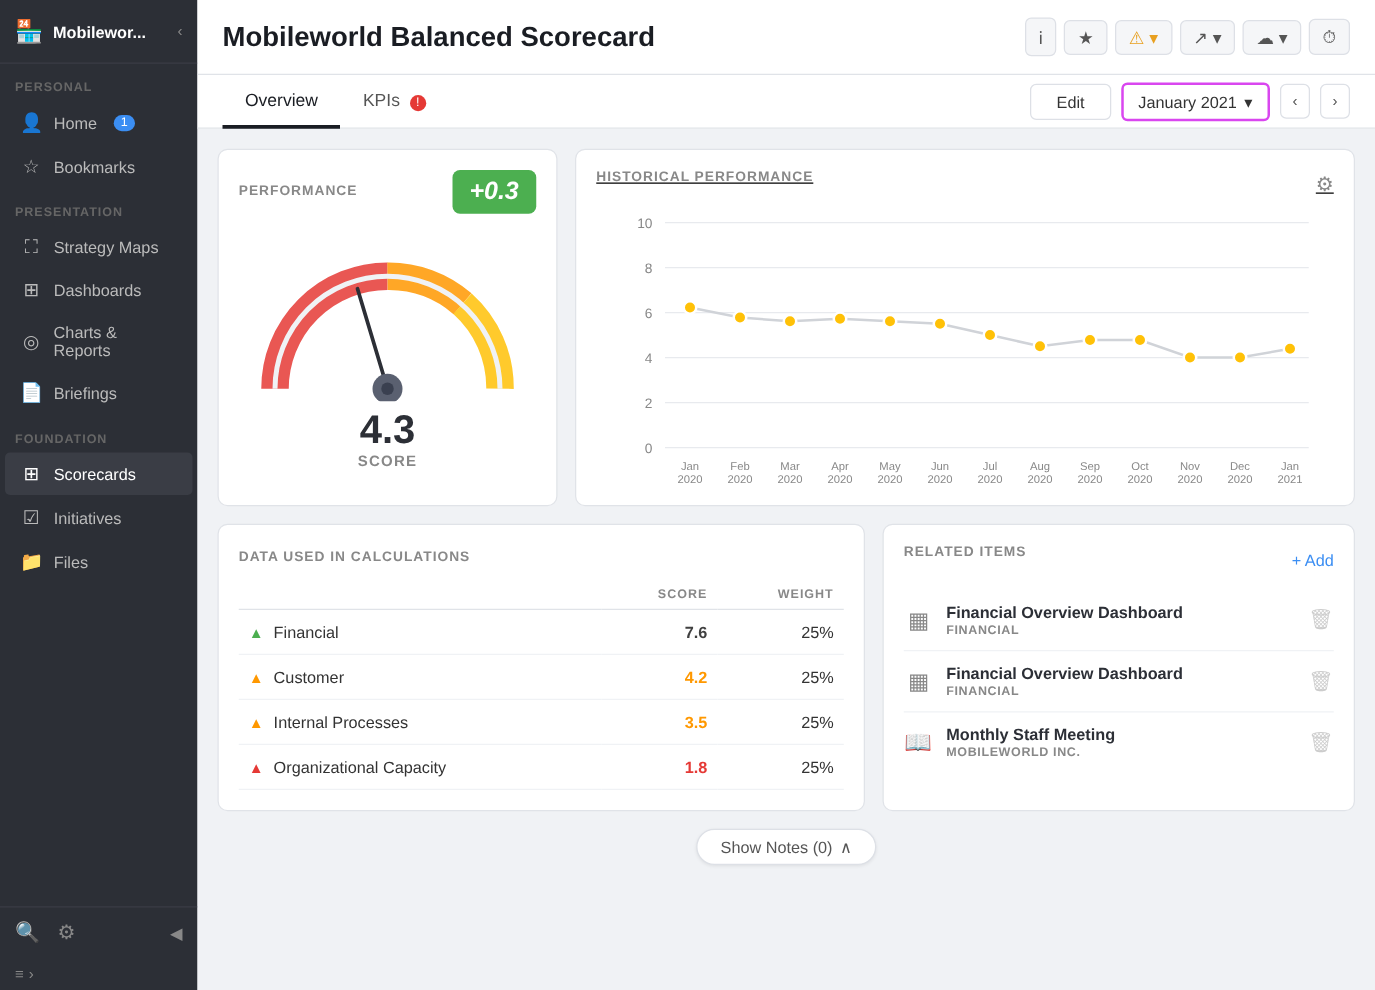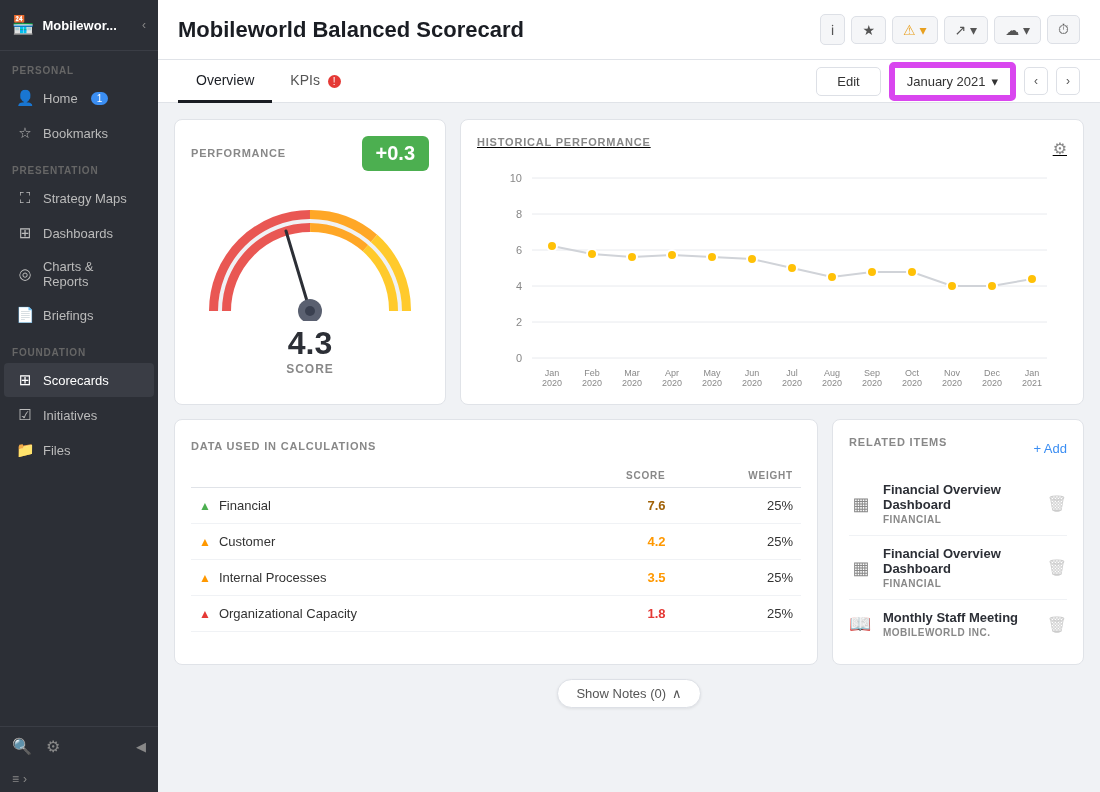--- a/index.html
+++ b/index.html
@@ -31,33 +31,33 @@
     .header-btn { background: #f5f6f8; border: 1px solid #dde0e6; border-radius: 5px; padding: 5px 10px; cursor: pointer; color: #555; font-size: 14px; display: flex; align-items: center; gap: 4px; }
     .header-btn.warning { color: #e8a020; }
 
     
     .tabs-bar { background: #fff; padding: 0 20px; display: flex; align-items: center; border-bottom: 1px solid #e0e3e8; }
     .tab { padding: 12px 18px; font-size: 14px; font-weight: 500; color: #555; cursor: pointer; border-bottom: 3px solid transparent; margin-bottom: -1px; }
     .tab.active { color: #1a1d23; border-bottom-color: #1a1d23; }
     .tab-badge { background: #e53935; color: #fff; border-radius: 10px; font-size: 10px; padding: 1px 5px; margin-left: 4px; }
     .tabs-right { margin-left: auto; display: flex; align-items: center; gap: 8px; }
     .edit-btn { background: #fff; border: 1px solid #dde0e6; border-radius: 5px; padding: 6px 20px; font-size: 13px; font-weight: 500; cursor: pointer; color: #333; }
-    .date-selector { background: #fff; border: 6px solid #d946ef; border-radius: 5px; padding: 6px 12px; font-size: 13px; font-weight: 500; cursor: pointer; color: #333; display: flex; align-items: center; gap: 6px; }
+    .date-selector { background: #fff; border: 2px solid #d946ef; border-radius: 5px; padding: 6px 12px; font-size: 13px; font-weight: 500; cursor: pointer; color: #333; display: flex; align-items: center; gap: 6px; }
     .nav-btn { background: #fff; border: 1px solid #dde0e6; border-radius: 5px; padding: 6px 9px; font-size: 12px; cursor: pointer; color: #555; }
 
     
     .content { flex: 1; padding: 16px; overflow-y: auto; display: flex; flex-direction: column; gap: 14px; }
 
     
     .top-row { display: flex; gap: 14px; }
 
     
     .perf-card { background: #fff; border-radius: 8px; border: 1px solid #e0e3e8; padding: 16px; width: 272px; flex-shrink: 0; }
     .card-title { font-size: 11px; font-weight: 700; color: #888; letter-spacing: 0.8px; text-transform: uppercase; margin-bottom: 12px; }
-    .score-badge { background: #4caf50; color: #fff; border-radius: 6px; padding: 6px 14px; font-size: 20px; font-weight: 700; display: inline-block; margin-bottom: 10px; float: right; }
+    .score-badge { background: #4caf50; color: #fff; border-radius: 6px; padding: 6px 14px; font-size: 20px; font-weight: 700; display: inline-block; margin-bottom: 10px; float: right; font-style: italic; }
 
     
     .gauge-container { display: flex; flex-direction: column; align-items: center; margin-top: 20px; }
     .gauge-svg { width: 220px; height: 120px; }
     .score-value { font-size: 32px; font-weight: 700; color: #2c2f36; text-align: center; margin-top: 4px; }
     .score-label { font-size: 12px; font-weight: 600; color: #888; text-align: center; letter-spacing: 1px; }
 
     
     .hist-card { background: #fff; border-radius: 8px; border: 1px solid #e0e3e8; padding: 16px; flex: 1; }
     .hist-header { display: flex; align-items: center; justify-content: space-between; margin-bottom: 8px; text-decoration: underline; }
@@ -66,30 +66,30 @@
     
     .bottom-row { display: flex; gap: 14px; }
 
     
     .data-card { background: #fff; border-radius: 8px; border: 1px solid #e0e3e8; padding: 16px; flex: 1; }
     .data-table { width: 100%; border-collapse: collapse; margin-top: 10px; }
     .data-table th { font-size: 10px; font-weight: 700; color: #888; letter-spacing: 0.8px; text-transform: uppercase; padding: 6px 8px; text-align: right; border-bottom: 1px solid #e0e3e8; }
     .data-table th:first-child { text-align: left; width: 60%; }
     .data-table td { padding: 10px 8px; font-size: 13px; color: #333; border-bottom: 1px solid #f0f2f5; vertical-align: middle; }
     .data-table td:not(:first-child) { text-align: right; }
-    .data-table td.green { color: #a16207; font-weight: 600; }
+    .data-table td.green { color: #404040; font-weight: 600; }
     .data-table td.orange { color: #ff9800; font-weight: 600; }
     .data-table td.red { color: #e53935; font-weight: 600; }
     .row-label { display: flex; align-items: center; gap: 8px; }
     .tri-green { color: #4caf50; font-size: 12px; }
     .tri-orange { color: #ff9800; font-size: 12px; }
     .tri-red { color: #e53935; font-size: 12px; }
 
     
-    .related-card { background: #fff; border-radius: 8px; border: 1px solid #e0e3e8; padding: 16px; width: 252px; flex-shrink: 0; }
+    .related-card { background: #fff; border-radius: 8px; border: 1px solid #e0e3e8; padding: 16px; width: 378px; flex-shrink: 0; }
     .related-header { display: flex; align-items: center; justify-content: space-between; margin-bottom: 12px; }
     .add-btn { color: #3b8ef3; font-size: 13px; cursor: pointer; display: flex; align-items: center; gap: 3px; font-weight: 500; }
     .related-item { display: flex; align-items: center; gap: 10px; padding: 10px 0; border-bottom: 1px solid #f0f2f5; }
     .related-item:last-child { border-bottom: none; }
     .related-icon { font-size: 18px; color: #888; width: 24px; text-align: center; }
     .related-info { flex: 1; }
     .related-name { font-size: 13px; font-weight: 600; color: #2c2f36; }
     .related-sub { font-size: 10px; font-weight: 700; color: #888; letter-spacing: 0.5px; text-transform: uppercase; margin-top: 2px; }
     .delete-btn { color: #ccc; cursor: pointer; font-size: 16px; }
 

